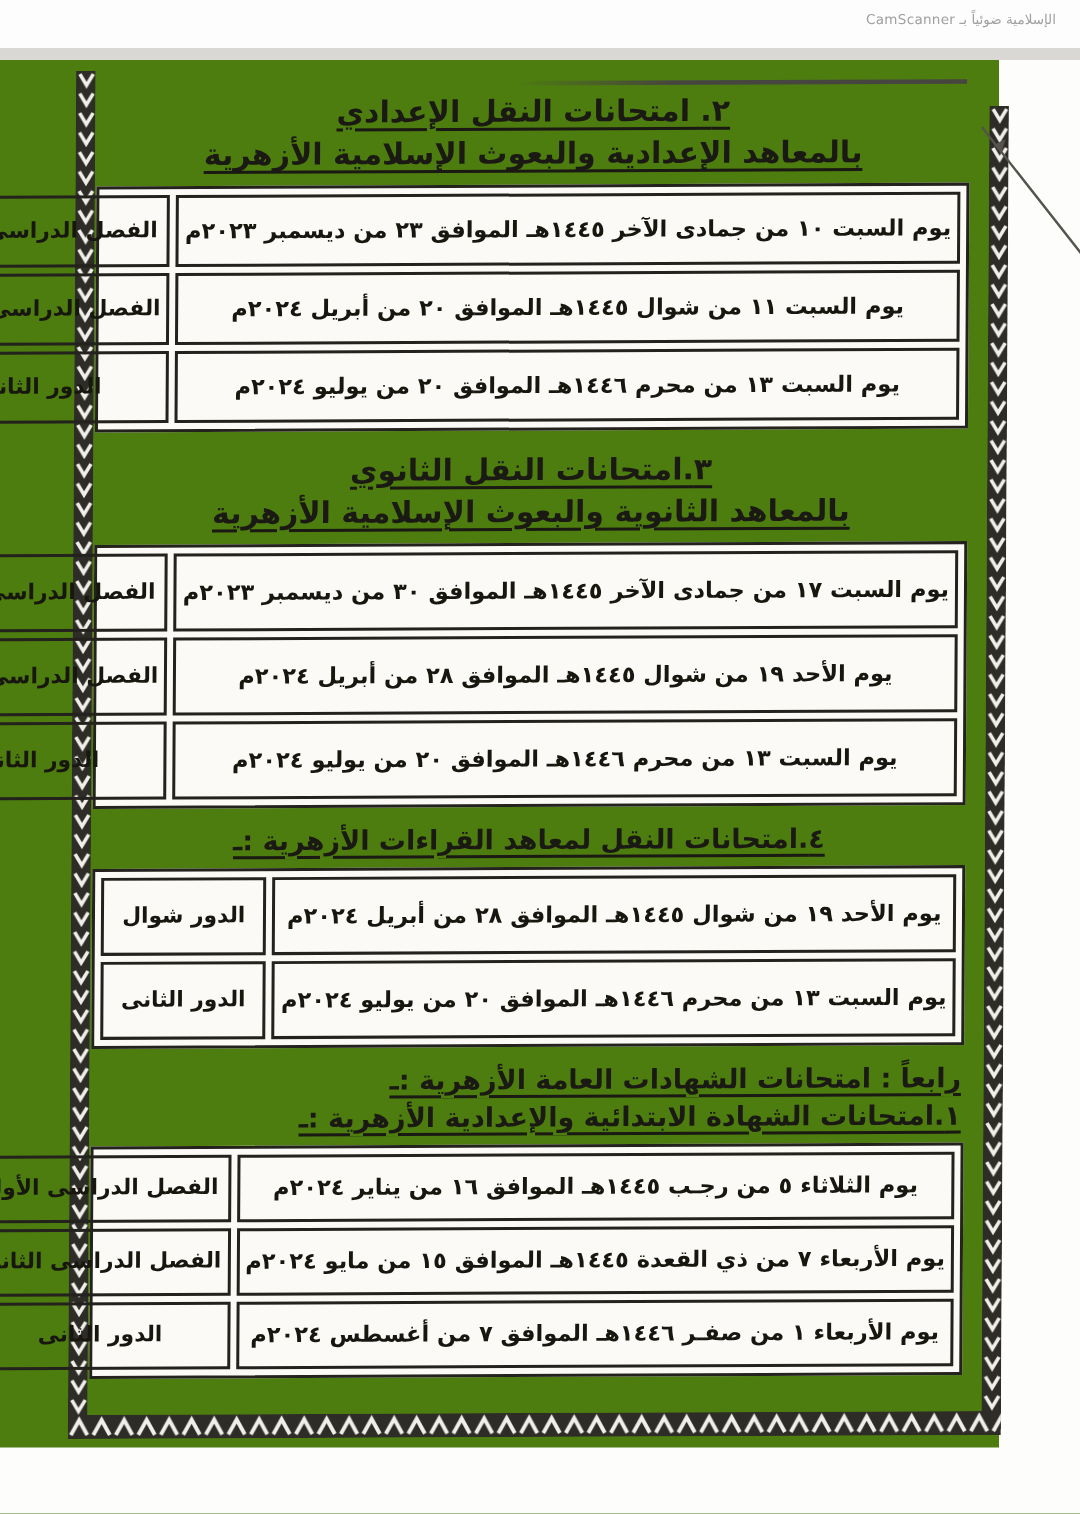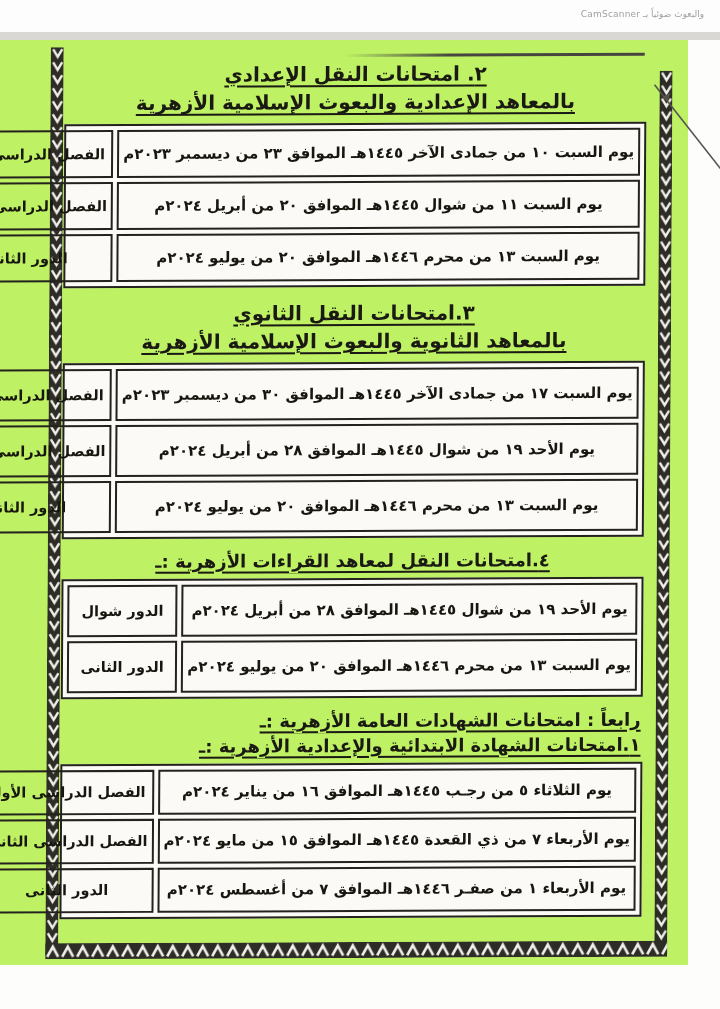--- a/index.html
+++ b/index.html
@@ -7,21 +7,21 @@
     width:720px;height:1009px;position:relative;overflow:hidden;
     background:#fdfdfc;
     font-family:"DejaVu Sans",sans-serif;
     direction:rtl;
   }
   
   .scan-strip{position:absolute;top:0;left:0;width:720px;height:32px;background:#fdfdfd;}
   .watermark{position:absolute;top:9px;right:16px;font-size:9px;color:#a0a0a0;direction:rtl;letter-spacing:.2px;}
   .scan-gray-band{position:absolute;top:32px;left:0;width:720px;height:8px;background:#d9d8d4;}
   
-  .sheet{position:absolute;top:40px;left:0;width:666px;height:925px;background:#bef264;padding-left:22px;}
+  .sheet{position:absolute;top:40px;left:0;width:666px;height:925px;background:#4d7c0f;}
   
   .frame{
     position:absolute;left:36px;top:2px;width:640px;height:916px;
     transform:skewX(-0.6deg) rotate(-0.25deg);transform-origin:center;
   }
   .band{position:absolute;}
   .band-left{left:12px;top:4px;width:13px;height:calc(100% - 8px);}
   .band-right{right:6px;top:30px;width:13px;height:calc(100% - 34px);}
   .band-bottom{left:12px;right:6px;bottom:0;height:16px;width:calc(100% - 18px);}
   .top-line{position:absolute;top:12px;right:34px;width:300px;height:2.5px;
@@ -63,21 +63,21 @@
       <path d="M2.5,2 L7,9.5 L11.5,2" fill="none" stroke="#f1efe9" stroke-width="2.4"></path>
     </pattern>
     <pattern id="zzh" width="15" height="16" patternUnits="userSpaceOnUse">
       <rect width="15" height="16" fill="#2e2c27"></rect>
       <path d="M2,13.5 L7.5,3.5 L13,13.5" fill="none" stroke="#f1efe9" stroke-width="2.6"></path>
     </pattern>
   </defs>
 </svg>
 
 <div class="scan-strip"></div>
-<div class="watermark">والبعوث ضوئياً بـ CamScanner</div>
+<div class="watermark">الإسلامية ضوئياً بـ CamScanner</div>
 <div class="scan-gray-band"></div>
 
 <div class="sheet">
   <div class="frame">
 
     <svg class="band band-left">
         <rect width="100%" height="100%" fill="url(#zzv)"></rect>
       </svg>
     <svg class="band band-right">
         <rect width="100%" height="100%" fill="url(#zzv)"></rect>

